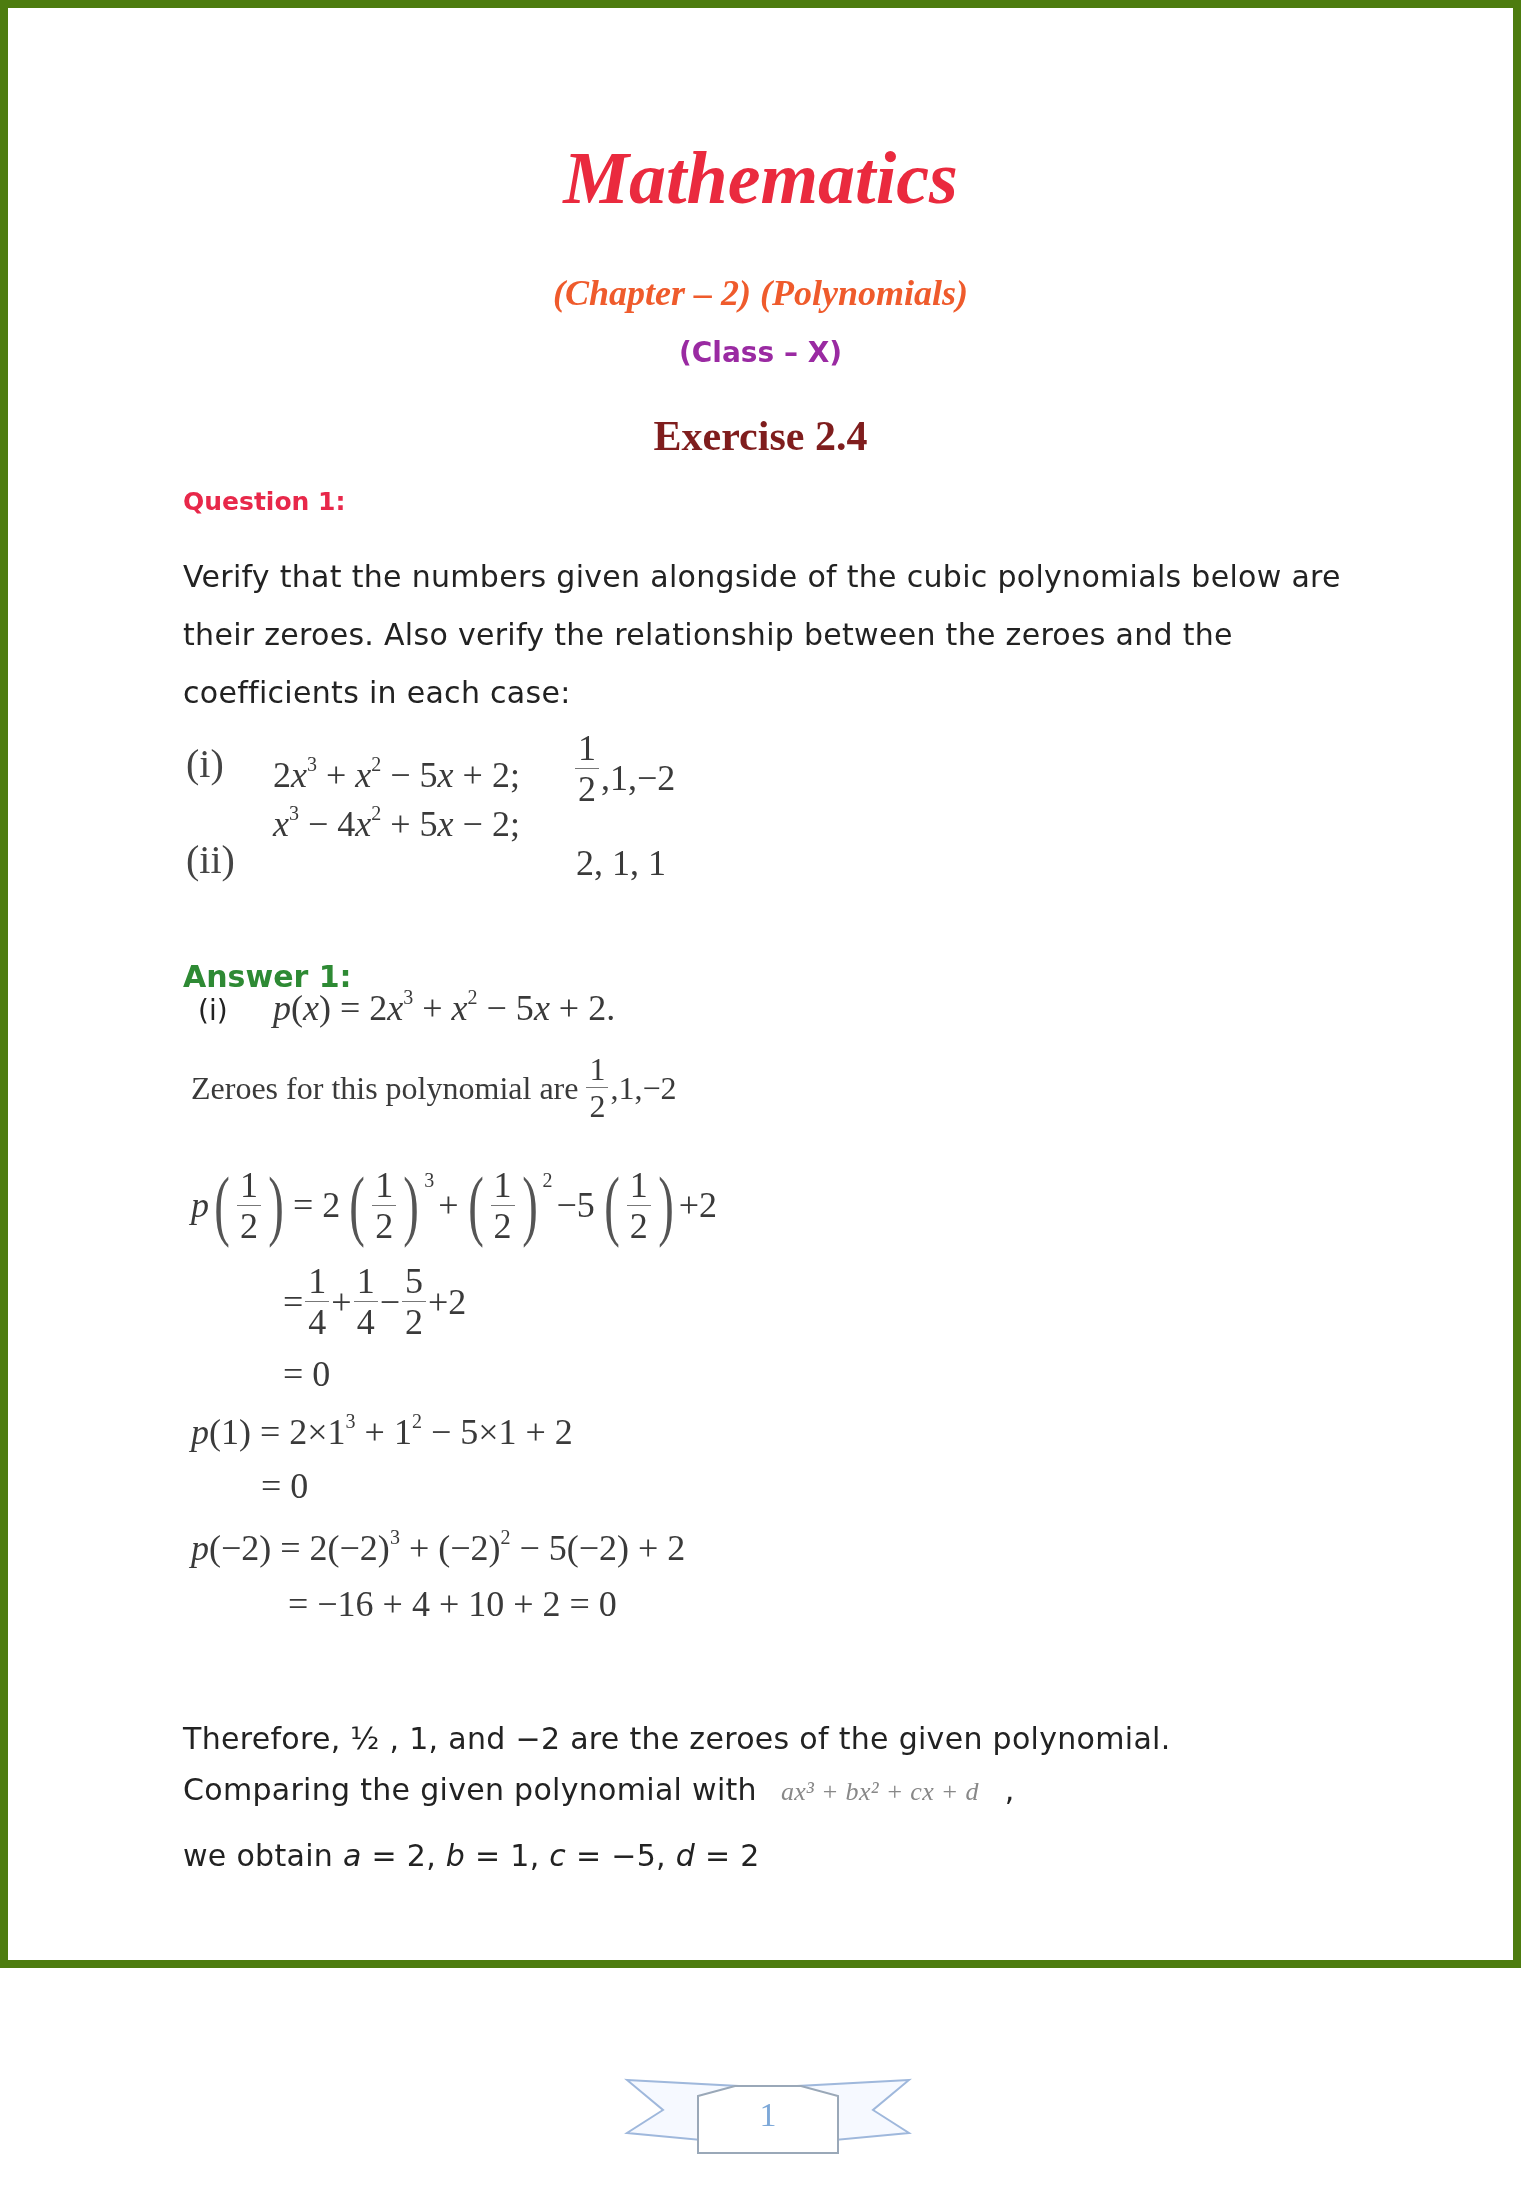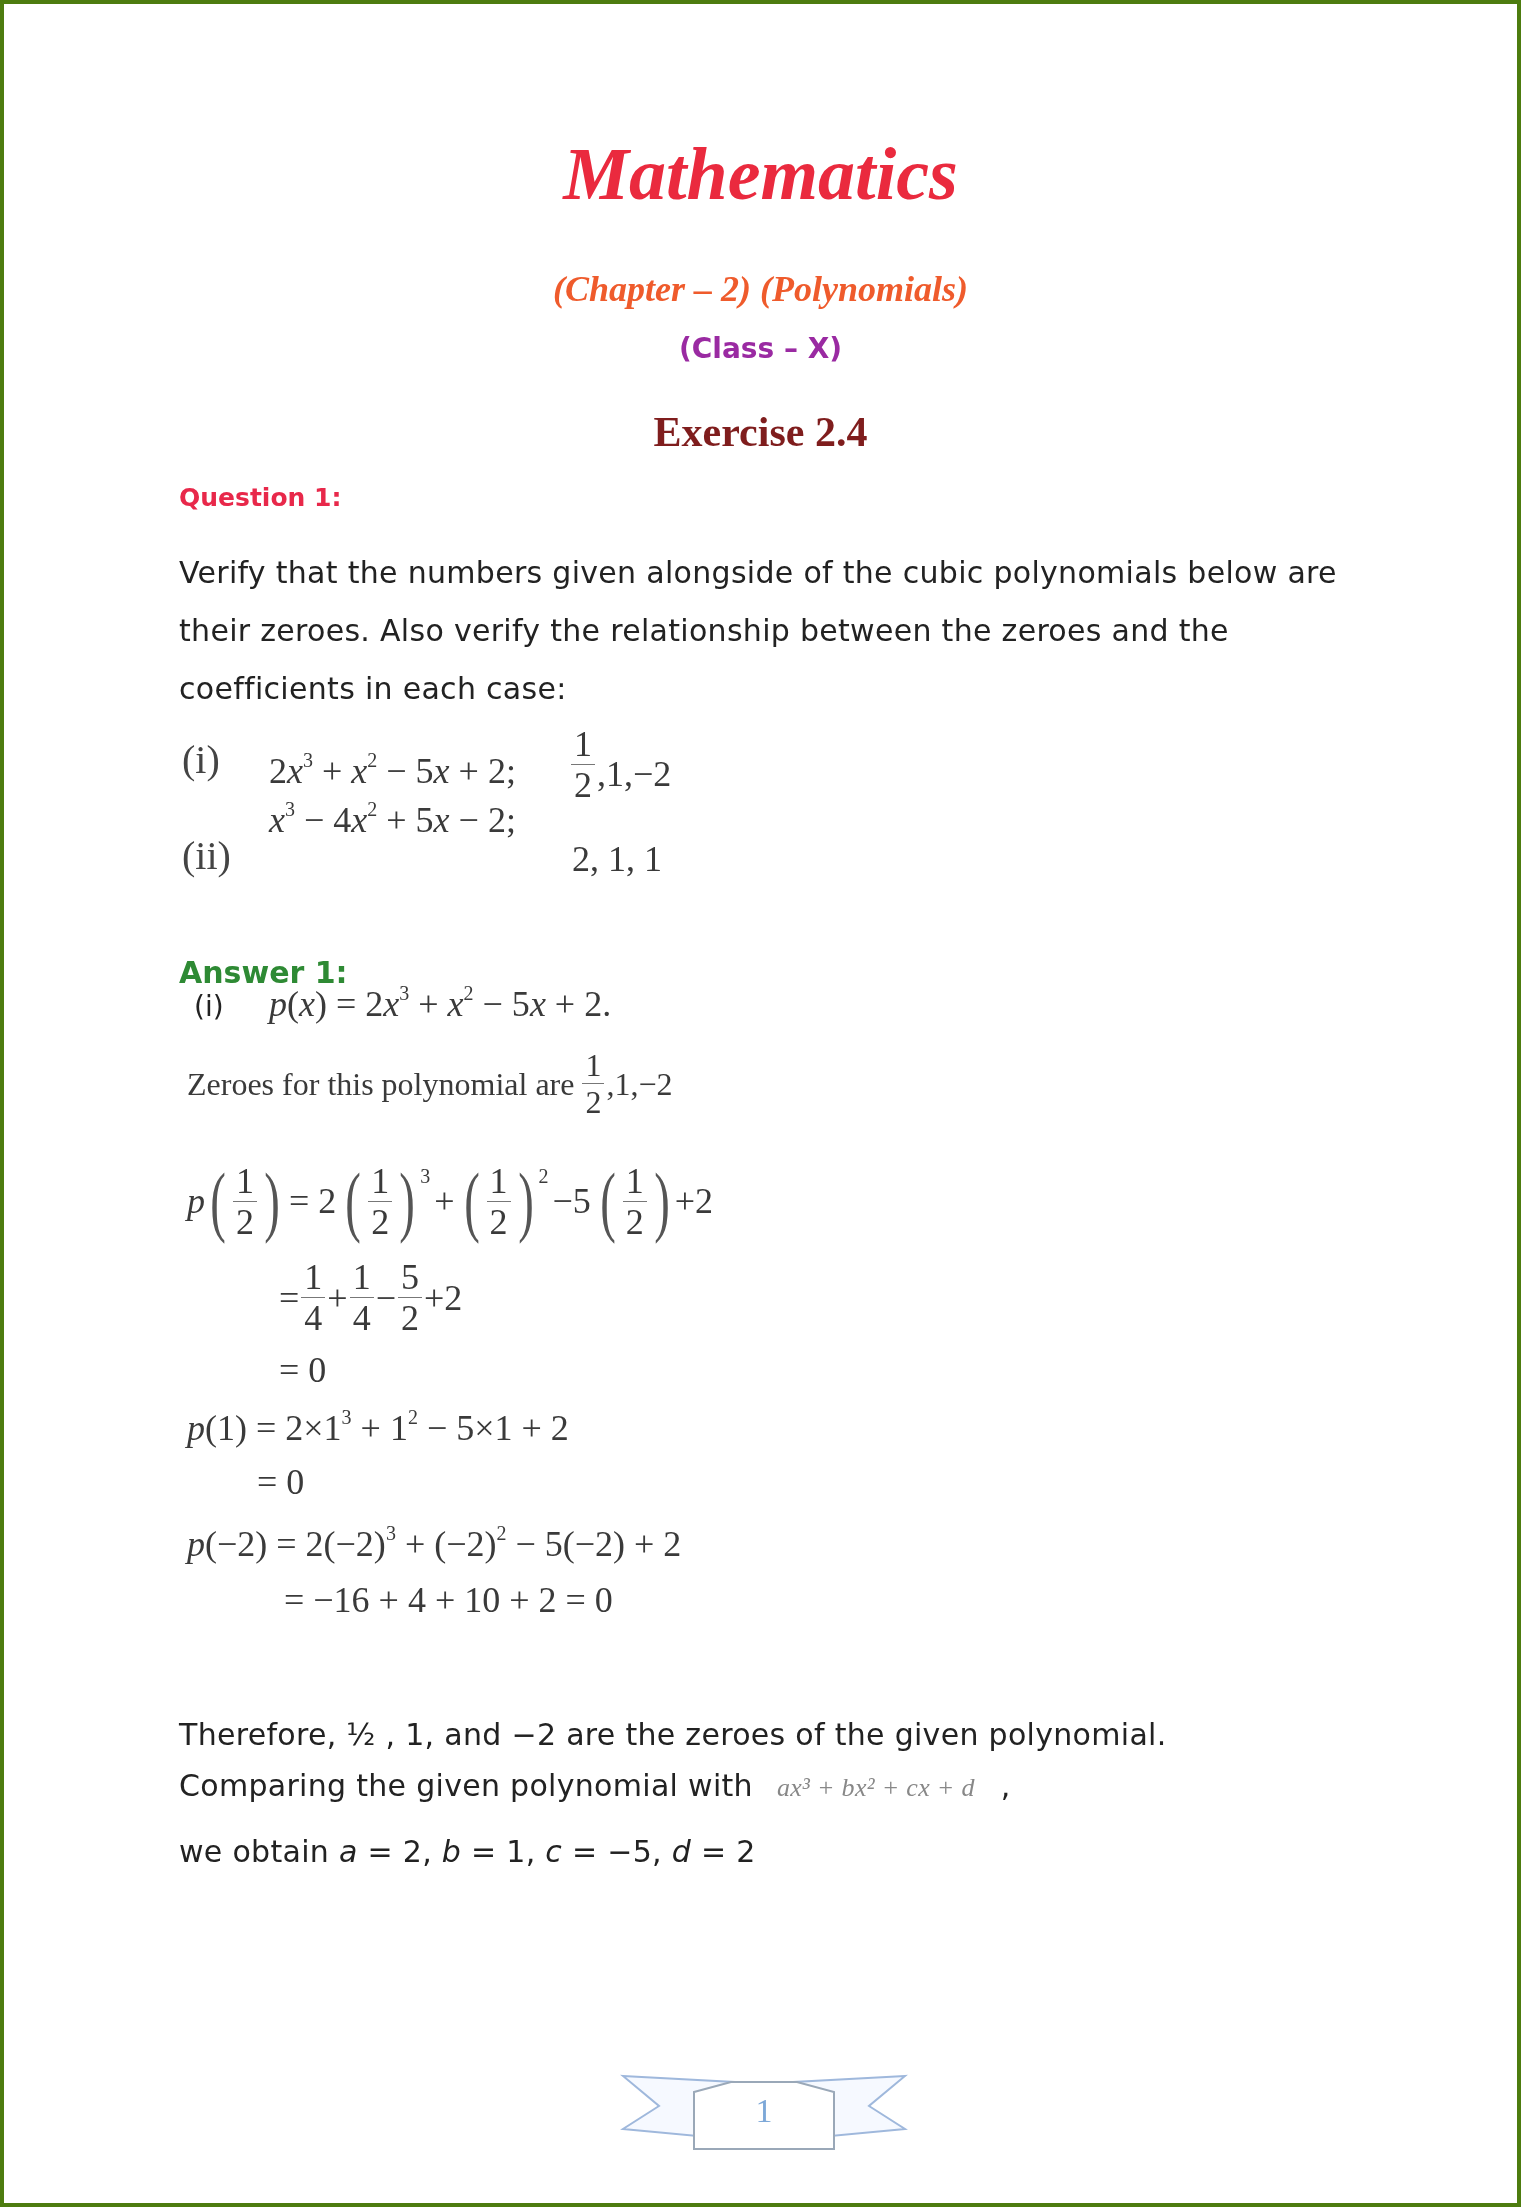--- a/index.html
+++ b/index.html
@@ -1,19 +1,19 @@
 <!DOCTYPE html>
 <html><head>
 <meta charset="utf-8">
 <style>
   * { box-sizing: border-box; margin: 0; padding: 0; }
   html, body { width: 1521px; height: 2207px; background: #ffffff; overflow: hidden; }
   .page {
-    position: relative; width: 1521px; height: 2207px;
-    border: 4px solid #4d7c0f; background: #fff;
+    position: relative; width: 1521px; height: 1968px;
+    border: 8px solid #4d7c0f; background: #fff;
   }
   .abs { position: absolute; white-space: nowrap; }
   .center { left: 0; right: 0; text-align: center; }
   .title {
     top: 128px; font-family: "Liberation Serif", serif; font-style: italic; font-weight: bold;
     font-size: 74px; color: #ea2a3e; letter-spacing: 0px;
   }
   .chapter {
     top: 264px; font-family: "Liberation Serif", serif; font-style: italic; font-weight: bold;
     font-size: 36px; color: #ef5b2c;

